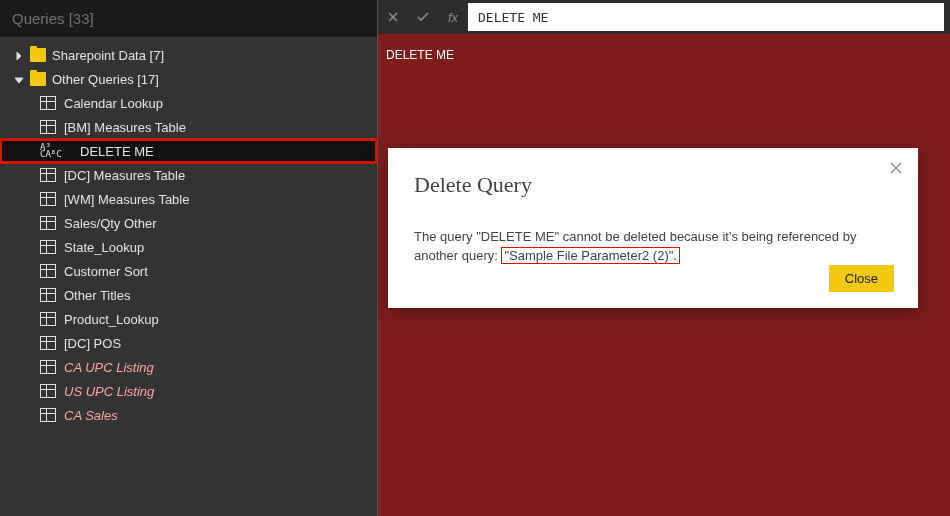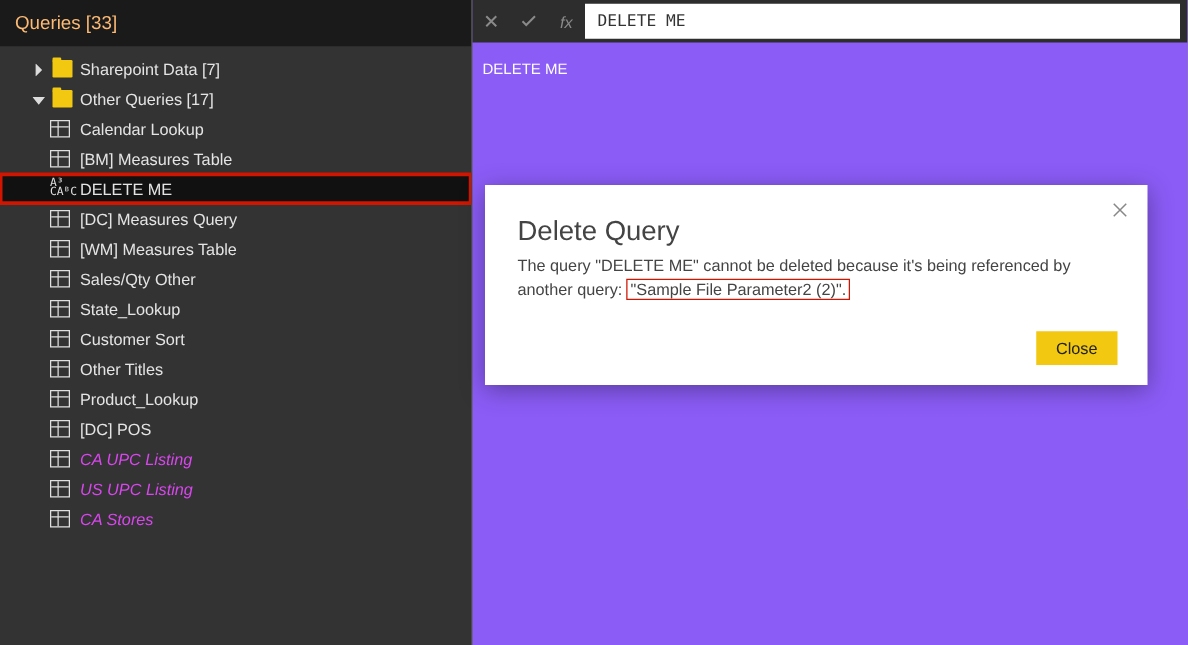--- a/index.html
+++ b/index.html
@@ -14,41 +14,42 @@
   .sidebar {
     width: 378px;
     height: 100%;
     background: #333333;
     color: #ddd;
     overflow: hidden;
     border-right: 1px solid #555;
   }
   .sidebar-header {
     background: #1a1a1a;
-    color: #fdba74;
+    color: #737373;
     font-size: 15px;
     padding: 10px 12px;
     font-weight: 500;
   }
   .tree { padding-top: 6px; }
   .tree-row {
     display: flex;
     align-items: center;
     height: 24px;
     font-size: 13px;
     color: #e4e4e4;
     cursor: default;
   }
-  .tree-row.italic { font-style: italic; color: #d946ef; }
+  .tree-row.italic { font-style: italic; color: #fca5a5; }
   .tree-row.selected {
     background: #111;
   }
   .tree-row.red-box {
     outline: 3px solid #d11500;
     outline-offset: -2px;
+    gap: 16px;
   }
   .arrow {
     width: 12px; height: 12px; display: inline-block;
     margin-right: 4px;
   }
   .arrow svg { stroke: #ddd; fill: #ddd; }
   .folder-icon {
     width: 16px; height: 14px; display: inline-block;
     background: #f2c811; border-radius: 1px; margin-right: 6px;
     position: relative;
@@ -66,25 +67,25 @@
     content:""; position:absolute; background:#e0e0e0;
   }
   .table-icon::before { top:4px; left:0; right:0; height:1px; }
   .table-icon::after { top:0; bottom:0; left:5px; width:1px; }
   .abc-icon {
     width: 18px; height: 14px; display: inline-block;
     margin-right: 6px; font-size: 9px; color:#e0e0e0;
     font-family: monospace; line-height: 7px;
   }
   .abc-icon::before { content:"A\00B3\A C"; white-space: pre; }
-  .pad0 { padding-left: 26px; }
+  .pad0 { padding-left: 14px; }
   .pad1 { padding-left: 40px; }
   .main {
     flex: 1;
-    background: #8b5cf6;
+    background: #7f1d1d;
     position: relative;
   }
   .formula-bar {
     position: absolute;
     top: 0; left: 0; right: 0;
     height: 34px;
     background: #2d2d2d;
     display: flex;
     align-items: center;
   }
@@ -117,21 +118,22 @@
     padding: 24px 26px 20px 26px;
     min-height: 160px;
   }
   .dialog-close {
     position:absolute; top:10px; right:12px;
     width:20px; height:20px; color:#888; cursor:pointer;
     display:flex; align-items:center; justify-content:center;
   }
   .dialog-title {
     font-size: 22px; color: #444; font-weight: 300;
-    margin-bottom: 6px;
+    margin-bottom: 30px;
+    font-family: Liberation Serif, serif;
   }
   .dialog-body {
     font-size: 13px; color: #444; line-height: 1.45;
   }
   .red-inline {
     border: 1.5px solid #d11500;
     padding: 0 2px;
   }
   .dialog-actions {
     position:absolute; bottom:16px; right:24px;
@@ -179,21 +181,21 @@
         <div class="tree-row pad1">
           <span class="table-icon"></span>
           <span>[BM] Measures Table</span>
         </div>
         <div class="tree-row pad1 selected red-box">
           <span class="abc-icon" style="font-size: 9px;">AᴮC</span>
           <span>DELETE ME</span>
         </div>
         <div class="tree-row pad1">
           <span class="table-icon"></span>
-          <span>[DC] Measures Query</span>
+          <span>[DC] Measures Table</span>
         </div>
         <div class="tree-row pad1">
           <span class="table-icon"></span>
           <span>[WM] Measures Table</span>
         </div>
         <div class="tree-row pad1">
           <span class="table-icon"></span>
           <span>Sales/Qty Other</span>
         </div>
         <div class="tree-row pad1">
@@ -219,21 +221,21 @@
         <div class="tree-row pad1 italic">
           <span class="table-icon"></span>
           <span>CA UPC Listing</span>
         </div>
         <div class="tree-row pad1 italic">
           <span class="table-icon"></span>
           <span>US UPC Listing</span>
         </div>
         <div class="tree-row pad1 italic">
           <span class="table-icon"></span>
-          <span>CA Stores</span>
+          <span>CA Sales</span>
         </div>
       </div>
 
   </div>
 </div>
 
 <div class="main">
   <div class="formula-bar">
     <div class="fb-btn">
       <svg width="12" height="12" viewBox="0 0 12 12">

